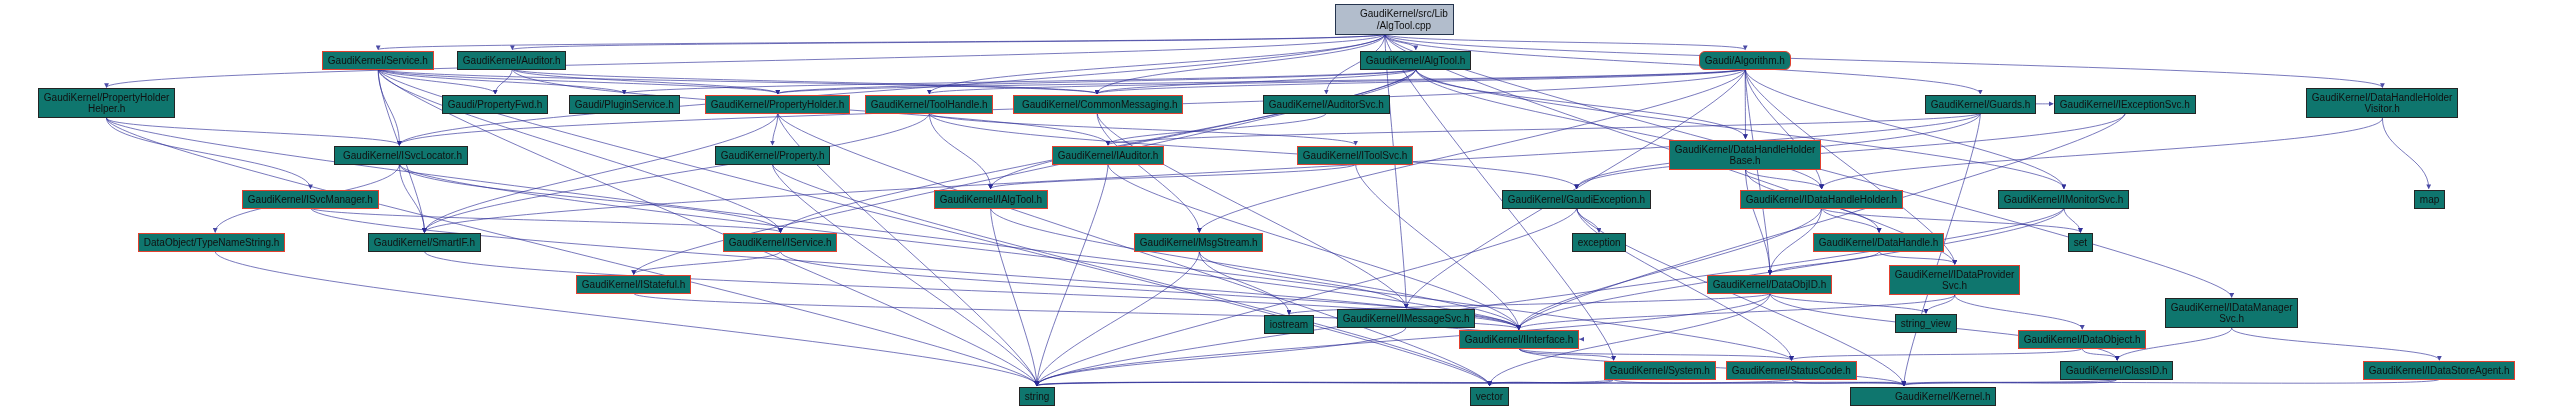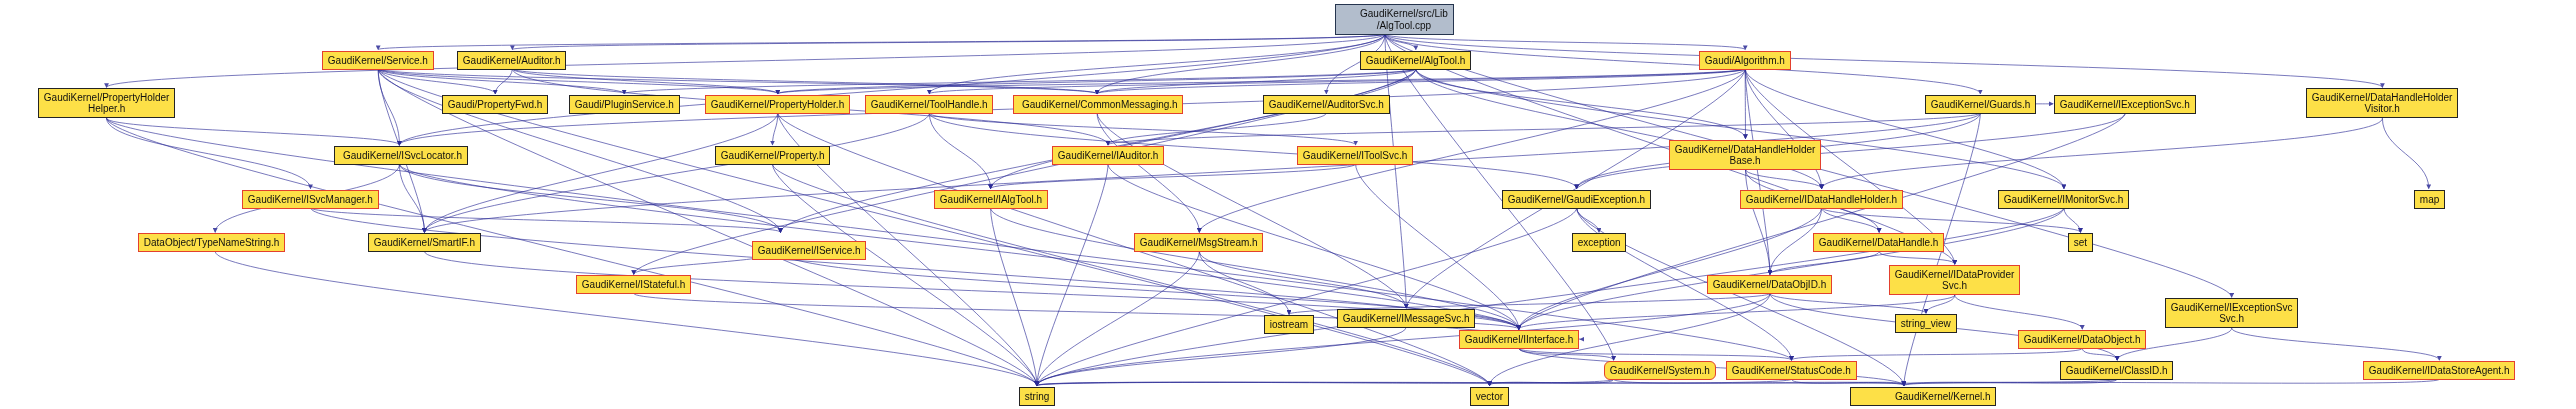--- a/index.html
+++ b/index.html
@@ -5,21 +5,21 @@
   html,body{margin:0;padding:0;background:#ffffff;}
   #stage{
     position:relative;
     font-family:"Liberation Sans","DejaVu Sans",sans-serif;
     background:#ffffff;
     overflow:hidden;
   }
   #edge-layer{position:absolute;left:0;top:0;z-index:1;pointer-events:none;}
   .node{
     position:absolute;z-index:2;box-sizing:border-box;
-    background:#fde047;border:0.9px solid #242424;
+    background:#0f766e;border:0.9px solid #242424;
     padding:3.2px 4.8px 2.7px 4.8px;
     font-size:10px;line-height:1.12;text-align:center;
     white-space:nowrap;color:#101010;
   }
   .node.red{border-color:#e3402e;}
   .node.root{background:#b2bdcc;border-color:#25344e;}
 </style>
 </head>
 <body>
 
@@ -173,21 +173,21 @@
     </div>
     <div class="node red" style="left: 322px; top: 51px;">
       <div>GaudiKernel/Service.h</div>
     </div>
     <div class="node" style="left: 457px; top: 51px;">
       <div>GaudiKernel/Auditor.h</div>
     </div>
     <div class="node" style="left: 1360px; top: 51px;">
       <div>GaudiKernel/AlgTool.h</div>
     </div>
-    <div class="node red" style="left: 1699px; top: 51px;">
+    <div class="node red" style="left: 1699px; top: 51px; border-radius: 6px;">
       <div>Gaudi/Algorithm.h</div>
     </div>
     <div class="node" style="left: 38px; top: 88px;">
       <div>GaudiKernel/PropertyHolder</div>
       <div>Helper.h</div>
     </div>
     <div class="node" style="left: 442px; top: 95px;">
       <div>Gaudi/PropertyFwd.h</div>
     </div>
     <div class="node" style="left: 569px; top: 95px;">
@@ -248,21 +248,21 @@
     </div>
     <div class="node" style="left: 2414px; top: 190px;">
       <div>map</div>
     </div>
     <div class="node red" style="left: 138px; top: 233px;">
       <div>DataObject/TypeNameString.h</div>
     </div>
     <div class="node" style="left: 368px; top: 233px;">
       <div>GaudiKernel/SmartIF.h</div>
     </div>
-    <div class="node red" style="left: 752px; top: 233px; margin-top: 8px;">
+    <div class="node red" style="left: 723px; top: 233px;">
       <div>GaudiKernel/IService.h</div>
     </div>
     <div class="node red" style="left: 1134px; top: 233px;">
       <div>GaudiKernel/MsgStream.h</div>
     </div>
     <div class="node" style="left: 1572px; top: 233px;">
       <div>exception</div>
     </div>
     <div class="node red" style="left: 1813px; top: 233px;">
       <div>GaudiKernel/DataHandle.h</div>
@@ -283,30 +283,30 @@
     <div class="node" style="left: 1337px; top: 309px;">
       <div>GaudiKernel/IMessageSvc.h</div>
     </div>
     <div class="node" style="left: 1264px; top: 315px;">
       <div>iostream</div>
     </div>
     <div class="node" style="left: 1895px; top: 314px; text-align: right;">
       <div>string_view</div>
     </div>
     <div class="node" style="left: 2165px; top: 298px;">
-      <div>GaudiKernel/IExceptionSvc</div>
+      <div>GaudiKernel/IDataManager</div>
       <div>Svc.h</div>
     </div>
     <div class="node red" style="left: 1459px; top: 330px;">
       <div>GaudiKernel/IInterface.h</div>
     </div>
     <div class="node red" style="left: 2018px; top: 330px;">
       <div>GaudiKernel/DataObject.h</div>
     </div>
-    <div class="node red" style="left: 1604px; top: 361px; border-radius: 6px;">
+    <div class="node red" style="left: 1604px; top: 361px;">
       <div>GaudiKernel/System.h</div>
     </div>
     <div class="node red" style="left: 1726px; top: 361px;">
       <div>GaudiKernel/StatusCode.h</div>
     </div>
     <div class="node" style="left: 2060px; top: 361px;">
       <div>GaudiKernel/ClassID.h</div>
     </div>
     <div class="node red" style="left: 2363px; top: 361px;">
       <div>GaudiKernel/IDataStoreAgent.h</div>

